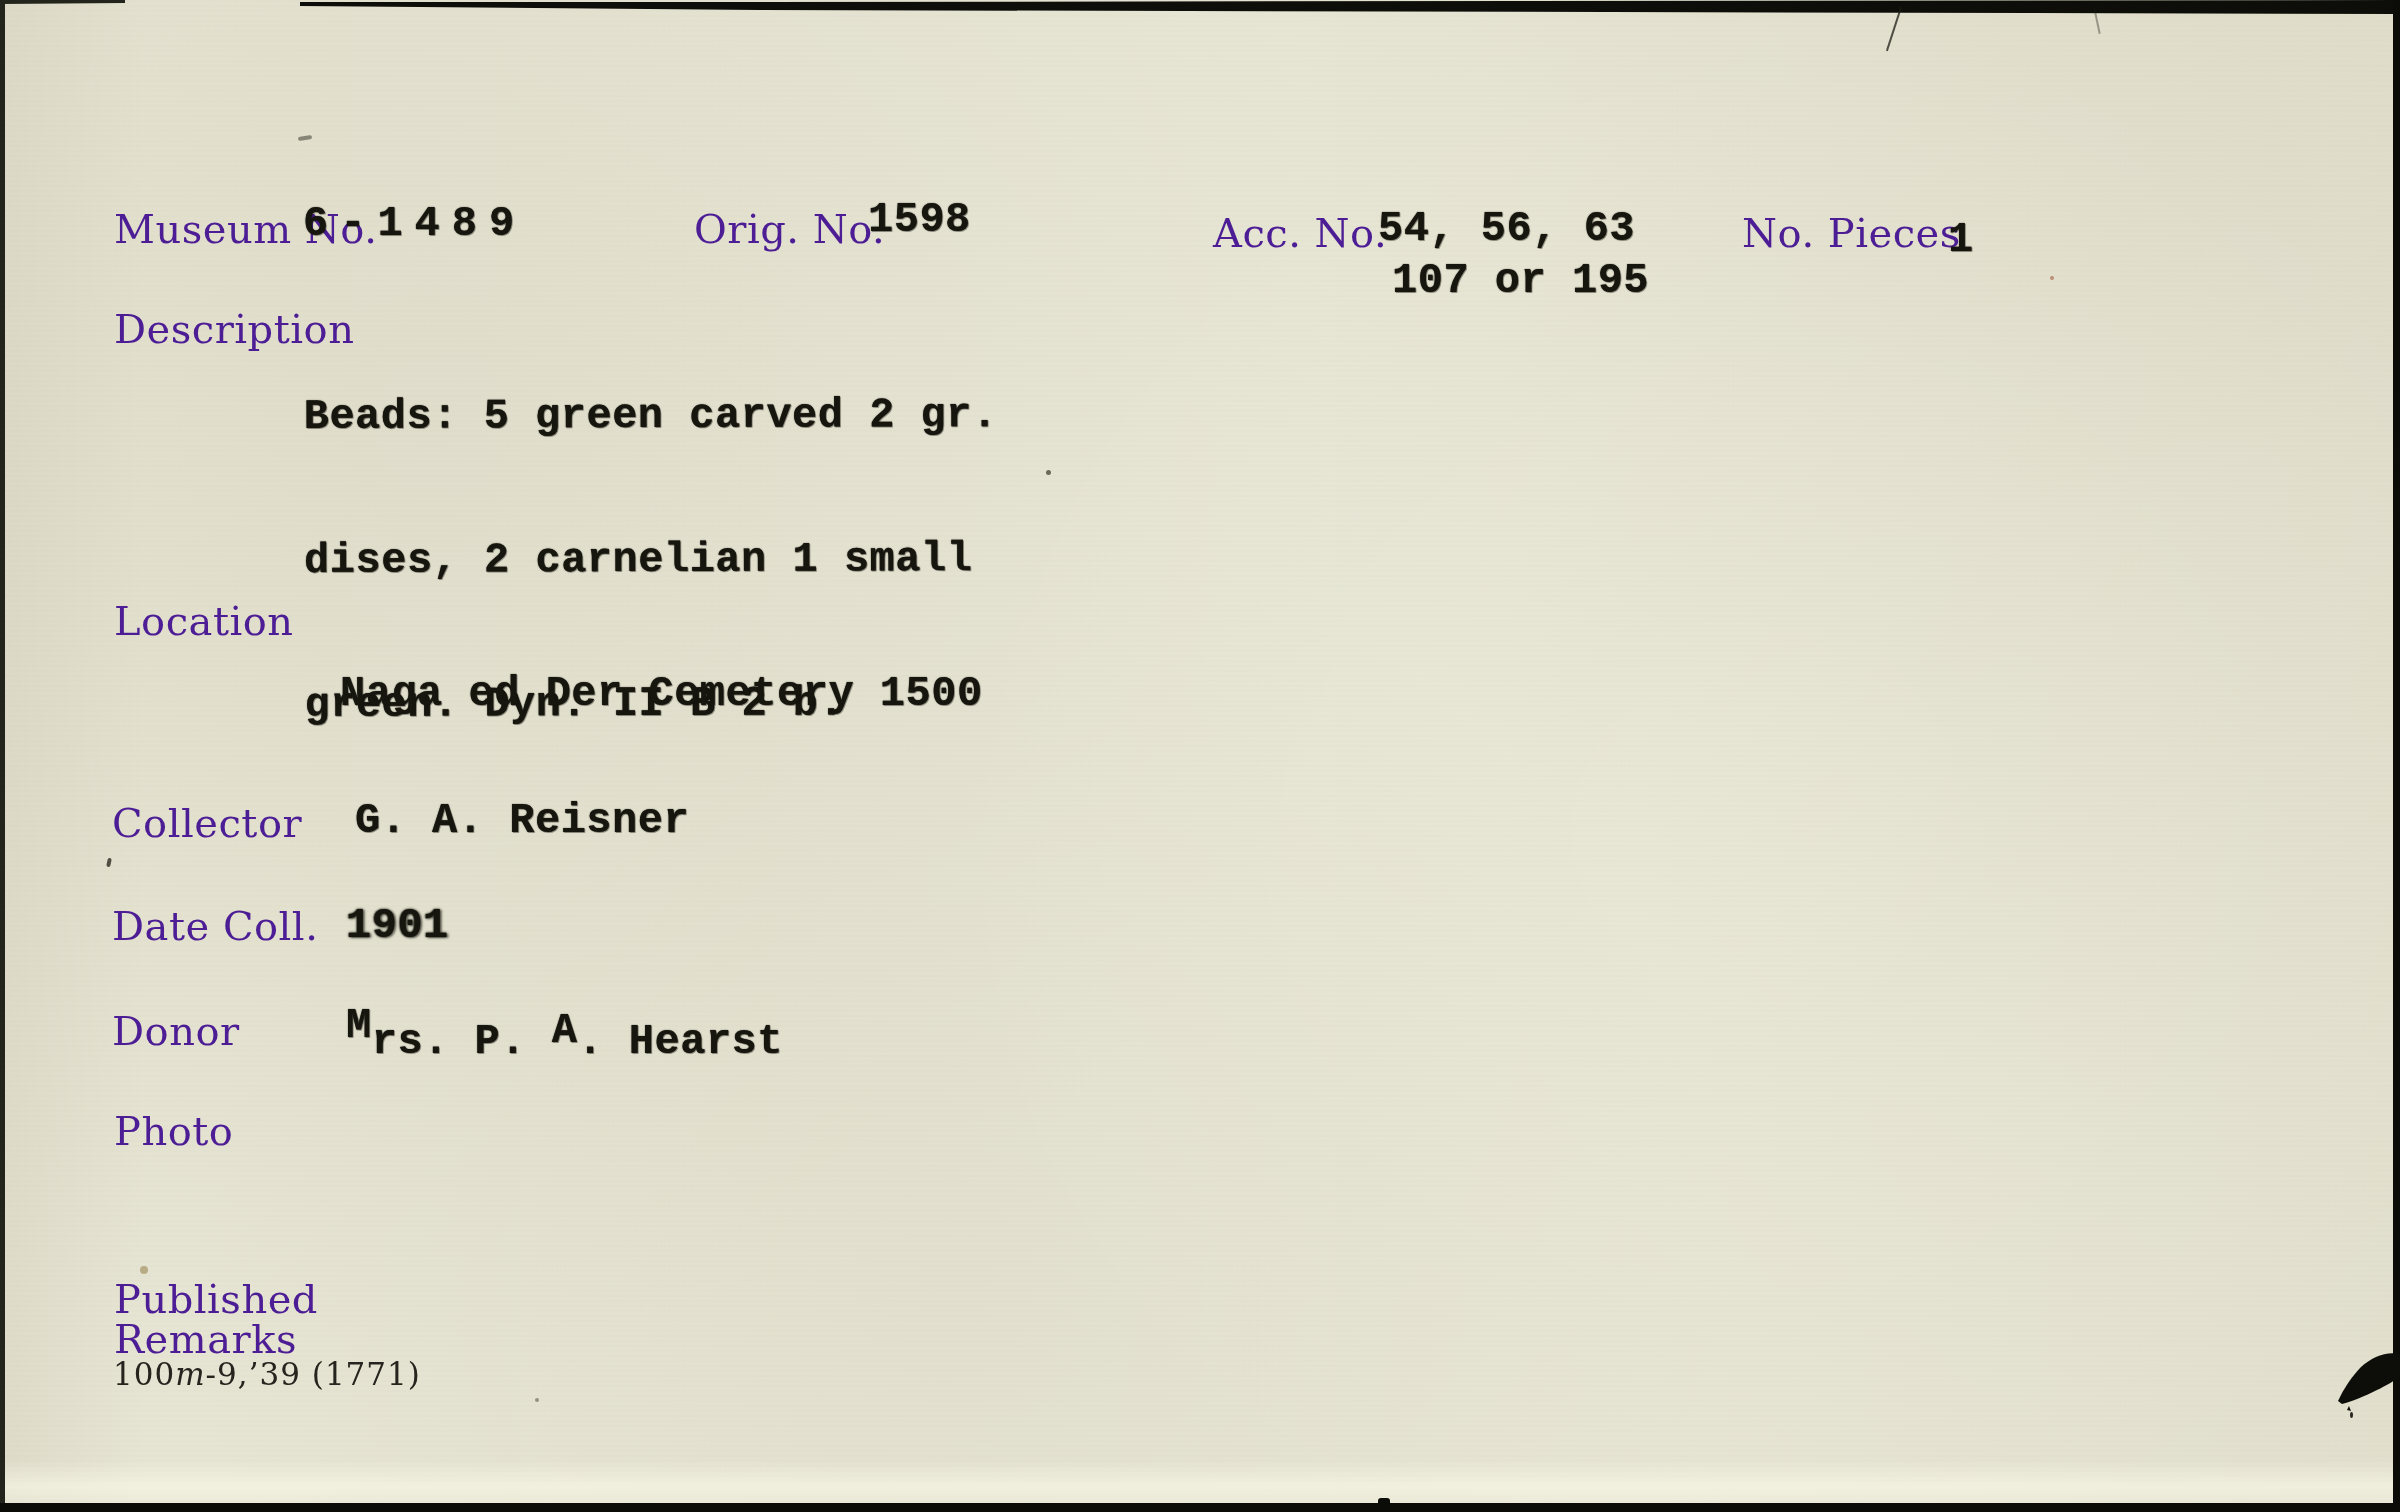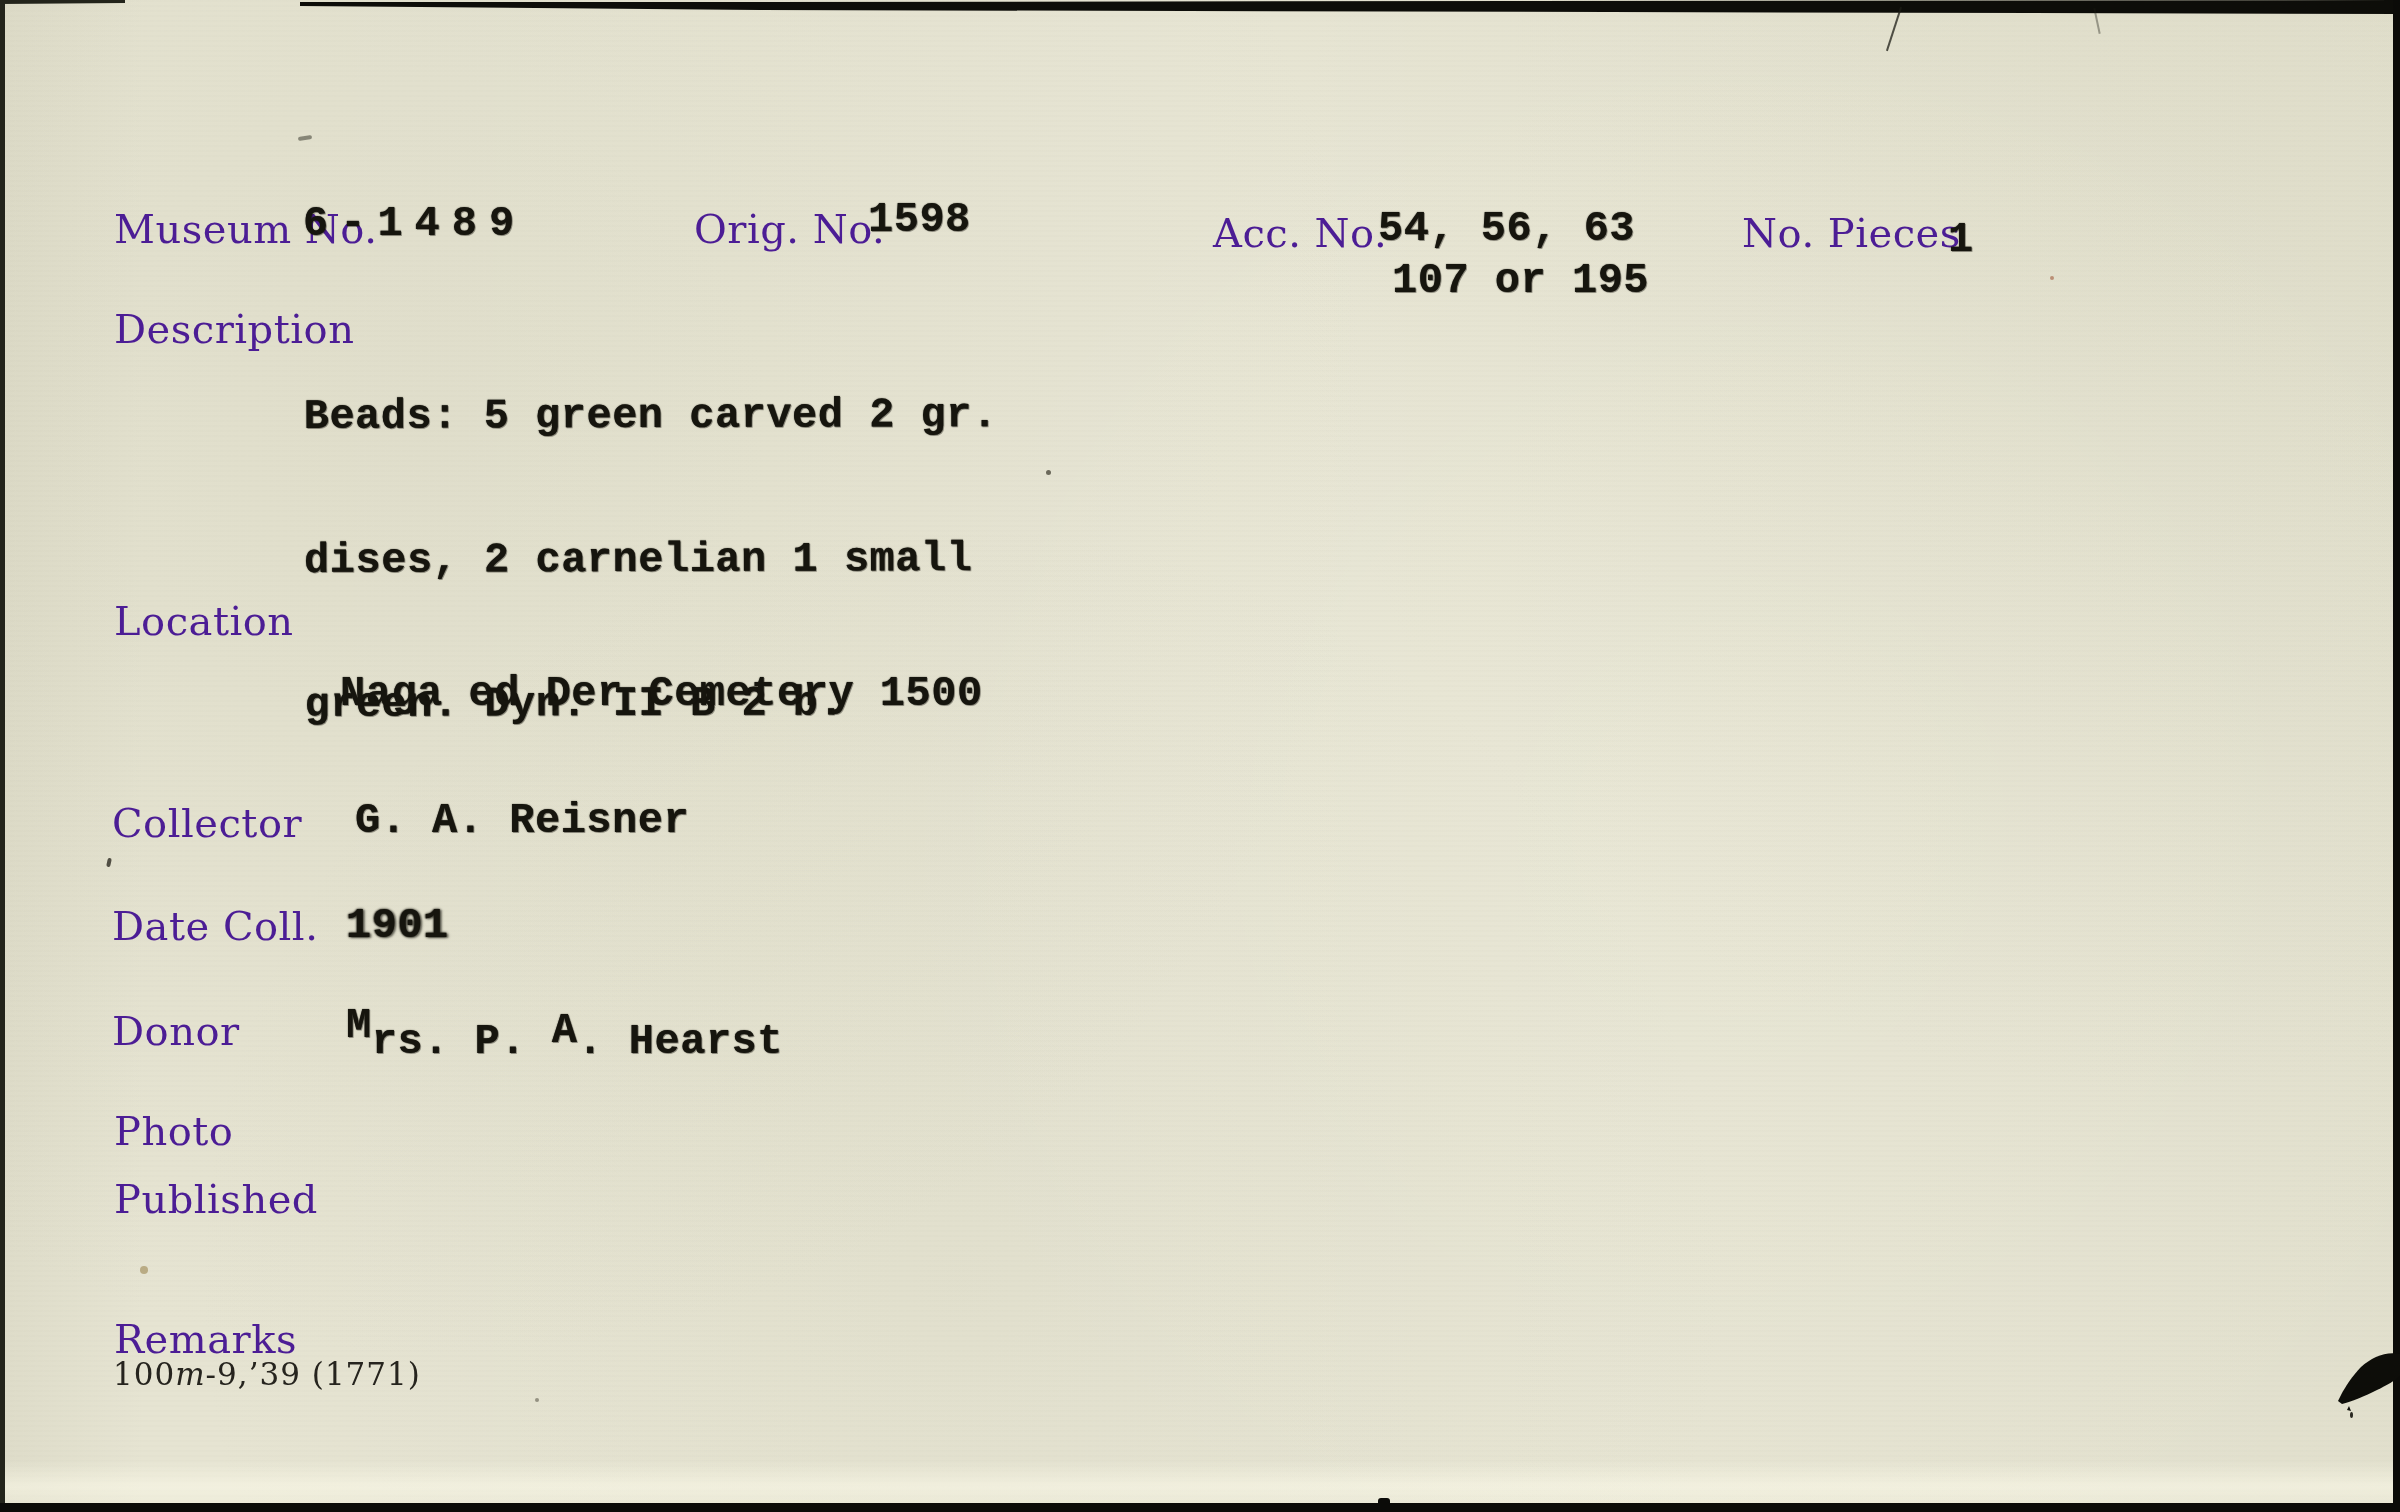--- a/index.html
+++ b/index.html
@@ -101,21 +101,21 @@
 <span class="lbl" style="left:112px;top:800px">Collector</span>
 <span class="typed" style="left:355px;top:797px">G. A. Reisner</span>
 
 <span class="lbl" style="left:112px;top:903px">Date Coll.</span>
 <span class="typed smudge" style="left:346px;top:902px">1901</span>
 
 <span class="lbl" style="left:112px;top:1008px">Donor</span>
 <span class="typed" style="left:346px;top:1018px"><span class="r1">M</span><span>rs. P. </span><span class="r2">A</span><span>. Hearst</span></span>
 
 <span class="lbl" style="left:114px;top:1108px">Photo</span>
-<span class="lbl" style="left:114px;top:1176px">Published</span>
+<span class="lbl" style="left:114px;top:1276px">Published</span>
 <span class="lbl" style="left:114px;top:1316px">Remarks</span>
 
 <span class="footer-note"><span>100</span><span class="it">m</span><span>-9,’39 (1771)</span></span>
 
 <svg style="position:absolute;left:2334px;top:1348px" width="66" height="64" viewBox="0 0 66 64">
   <path d="M66 6 C52 3 38 9 27 19 C19 27 11 39 7 47 L4 53 L8 56 C17 54 31 48 43 42 C53 37 62 32 66 28 Z" fill="#0d0d09"></path>
   <path d="M15 58 L17 63 L13 62 Z" fill="#0d0d09"></path>
 </svg>
 <div class="speck" style="left:2350px;top:1412px;width:3px;height:6px;background:#2a2a22"></div>
 

